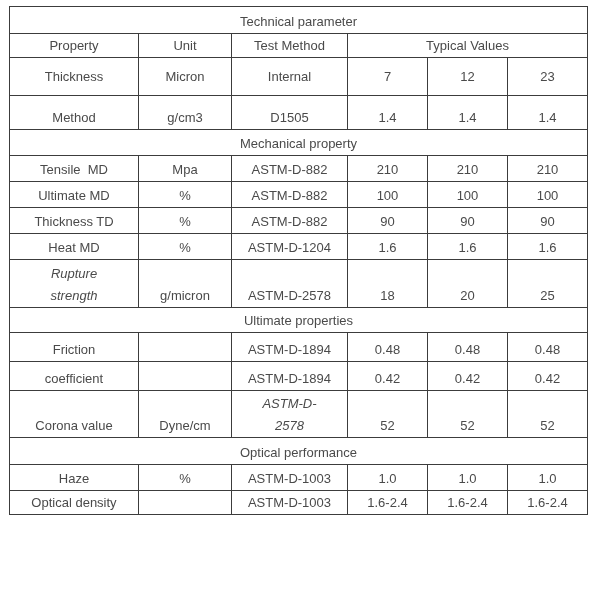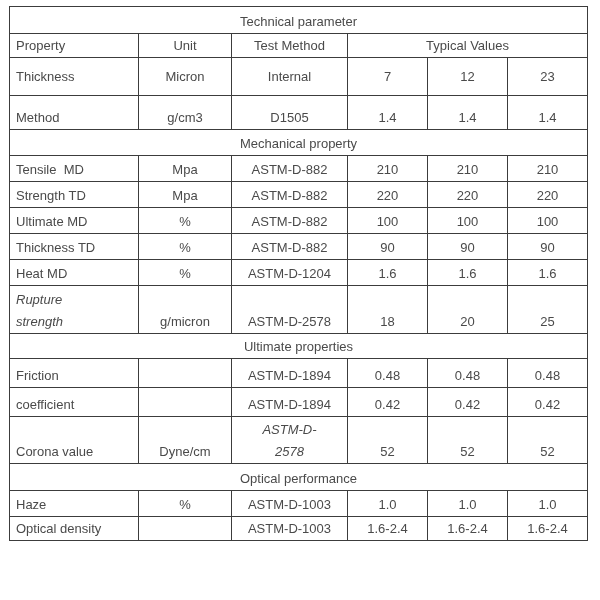--- a/index.html
+++ b/index.html
@@ -7,21 +7,21 @@
   table.spec {
     position: absolute; left: 9px; top: 6px;
     width: 578px; border-collapse: collapse; table-layout: fixed;
     color: #4a4a4a; font-size: 13px;
   }
   table.spec td {
     border: 1.5px solid #3c3c3c; padding: 0 6px; vertical-align: bottom;
     line-height: 22px; white-space: nowrap; overflow: hidden;
   }
   td.c { text-align: center; }
-  td.l { text-align: left; }
+  td.l { text-align: center; }
   td.section { text-align: center; padding-left: 0; }
   td.wrap { white-space: normal; }
   .blk { display: block; font-style: italic; }
 </style>
 </head>
 <body>
 
 <table class="spec">
   <colgroup>
     <col style="width:129px">
@@ -62,28 +62,20 @@
     <tr style="height:26px">
       <td colspan="6" class="section">Mechanical property</td>
     </tr>
     <tr style="height:26px">
       <td class="l" style="white-space:pre">Tensile  MD</td>
       <td class="c">Mpa</td>
       <td class="c">ASTM-D-882</td>
       <td class="c">210</td>
       <td class="c">210</td>
       <td class="c">210</td>
-    </tr>
-    <tr style="height:26px">
-      <td class="l">Strength TD</td>
-      <td class="c">Mpa</td>
-      <td class="c">ASTM-D-882</td>
-      <td class="c">220</td>
-      <td class="c">220</td>
-      <td class="c">220</td>
     </tr>
     <tr style="height:26px">
       <td class="l">Ultimate MD</td>
       <td class="c">%</td>
       <td class="c">ASTM-D-882</td>
       <td class="c">100</td>
       <td class="c">100</td>
       <td class="c">100</td>
     </tr>
     <tr style="height:26px">

